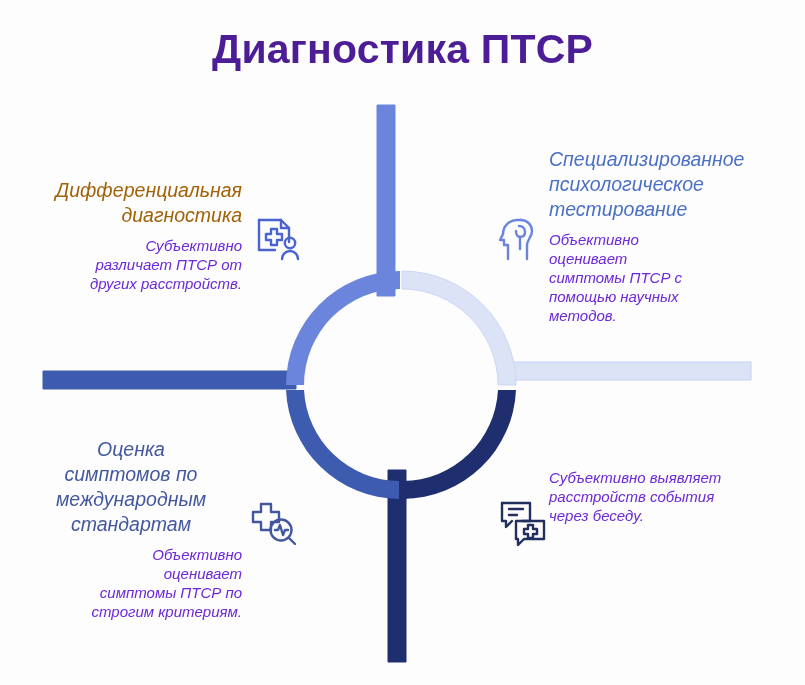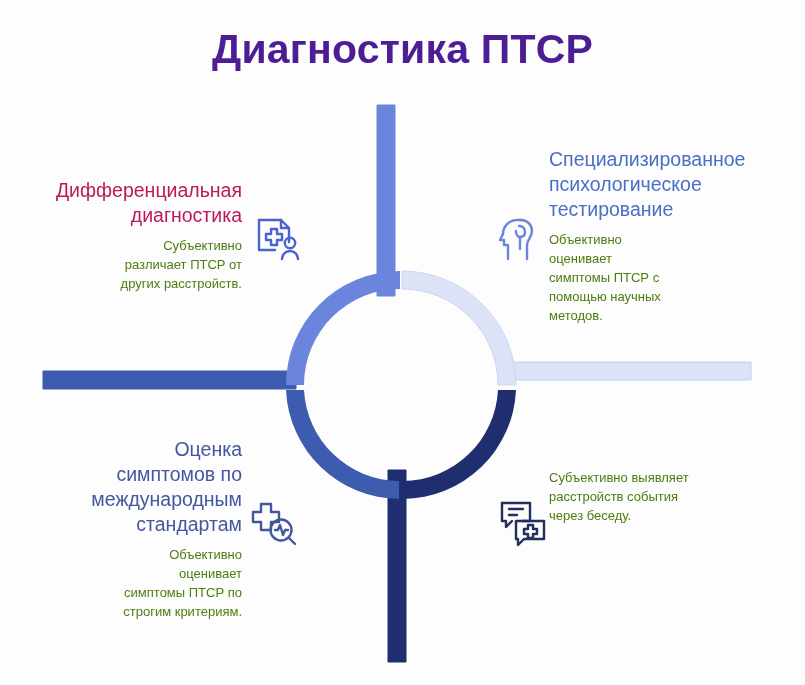--- a/index.html
+++ b/index.html
@@ -38,61 +38,62 @@
     position: absolute;
     left: 0;
     top: 0;
     width: 805px;
     height: 685px;
   }
 
   
   .block {
     position: absolute;
+    font-style: italic;
   }
   .block .heading {
     font-size: 19.5px;
     line-height: 25px;
     font-weight: normal;
     margin: 0 0 8px 0;
     white-space: pre-line;
   }
   .block .body {
-    font-size: 13px;
+    font-size: 15px;
     line-height: 19px;
-    color: #4d7c0f;
+    color: #6d28d9;
     margin: 0;
     white-space: pre-line;
   }
 
   .block.right-align { text-align: right; }
   .block.left-align  { text-align: left; }
 
   
   #block-differential {
     left: 20px;
     top: 178px;
     width: 222px;
   }
-  #block-differential .heading { color: #be185d; }
+  #block-differential .heading { color: #a16207; }
 
   #block-testing {
     left: 549px;
     top: 147px;
     width: 230px;
   }
   #block-testing .heading { color: #4a6fc4; }
   #block-testing .body { width: 150px; }
 
   #block-standards {
     left: 20px;
     top: 437px;
     width: 222px;
   }
-  #block-standards .heading { color: #43579f; }
+  #block-standards .heading { color: #43579f; text-align: center; }
 
   #block-interview {
     left: 549px;
     top: 468px;
     width: 235px;
   }
   #block-interview .heading { color: #22305f; }
 
   
   .icon {

